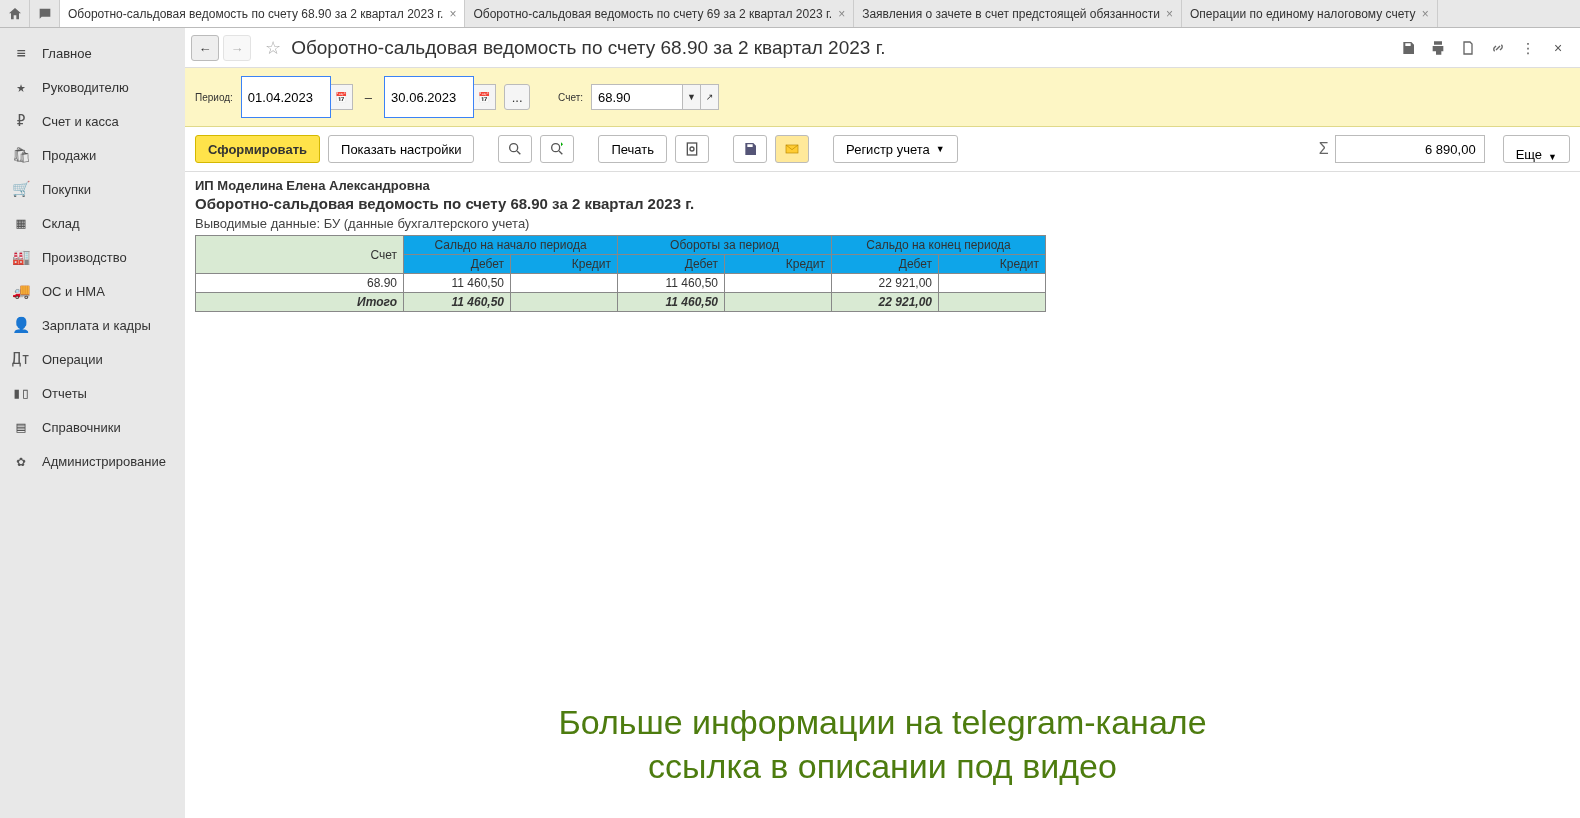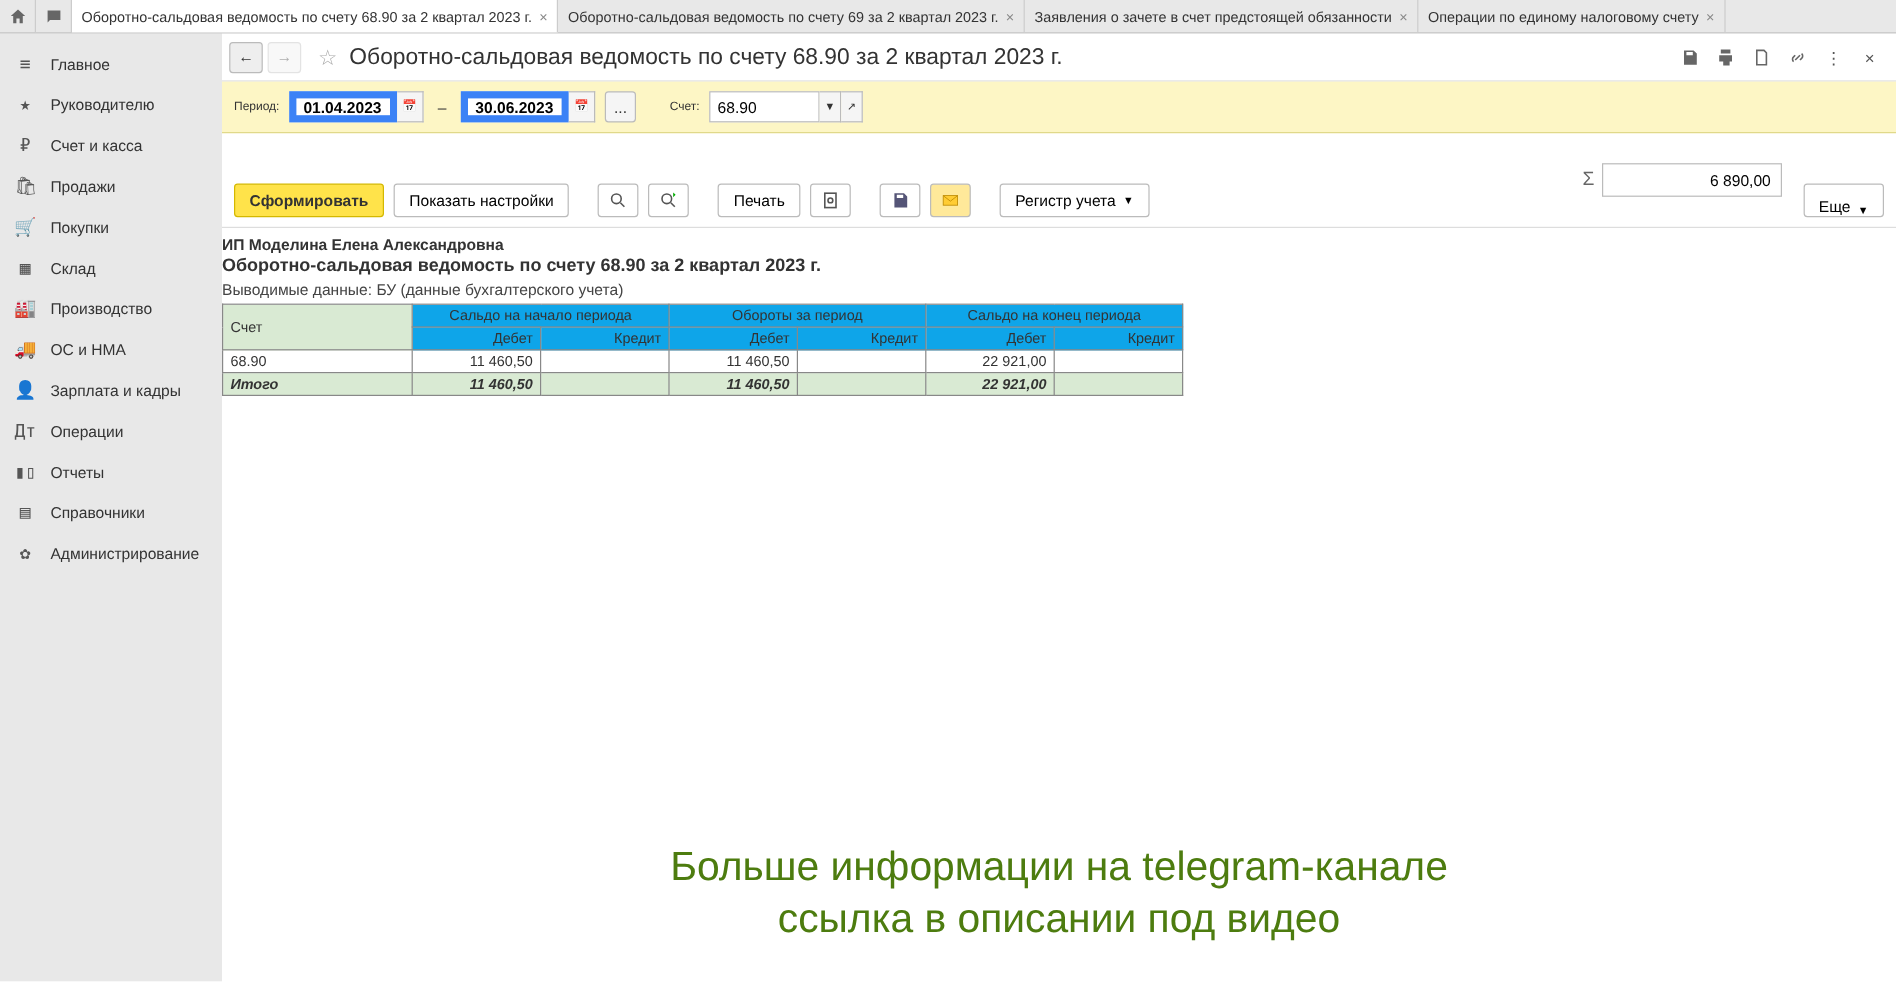--- a/index.html
+++ b/index.html
@@ -25,50 +25,50 @@
 .nav-arrow { width:28px; height:26px; border:1px solid #bbb; background:#eee; display:flex; align-items:center; justify-content:center; margin-right:4px; cursor:pointer; border-radius:3px; }
 .nav-arrow.disabled { opacity:.4; cursor:default; }
 .star { margin:0 10px; color:#aaa; font-size:18px; cursor:pointer; }
 .page-title { font-size:19px; font-weight:400; flex:1; }
 .header .hicon { width:24px; height:24px; display:flex; align-items:center; justify-content:center; margin-left:6px; color:#555; cursor:pointer; font-size:14px; }
 
 
 .filterbar { background:#fdf6c5; padding:8px 10px; display:flex; align-items:center; gap:8px; border-bottom:1px solid #e0d98a; }
 .filterbar label { font-size:10px; }
 .date-input { display:flex; align-items:center; }
-.date-input input { width:90px; height:26px; border:6px solid #3b82f6; padding:0 6px; font-size:13px;font-weight:bold; }
+.date-input input { width:90px; height:42px; border:1px solid #3b82f6; padding:0 6px; font-size:13px; }
 .date-input .cal { width:22px; height:26px; border:1px solid #bbb; border-left:none; background:#f5f5f5; display:flex; align-items:center; justify-content:center; cursor:pointer; font-size:10px; }
 .dash { padding:0 4px; }
 .small-btn { height:26px; min-width:26px; border:1px solid #bbb; background:#f5f5f5; display:flex; align-items:center; justify-content:center; cursor:pointer; padding:0 6px; border-radius:3px; }
 .acct-input { display:flex; align-items:center; }
 .acct-input input { width:92px; height:26px; border:1px solid #bbb; padding:0 6px; font-size:13px; }
 .acct-input .arrow { width:18px; height:26px; border:1px solid #bbb; border-left:none; background:#f5f5f5; display:flex; align-items:center; justify-content:center; cursor:pointer; font-size:9px; }
 
 
 .toolbar { padding:8px 10px; display:flex; align-items:center; gap:8px; border-bottom:1px solid #ddd; }
-.btn { height:28px; border:1px solid #bbb; background:#fff; padding:0 12px; font-size:13px; cursor:pointer; border-radius:3px; display:flex; align-items:center;margin-top:34px; }
+.btn { height:28px; border:1px solid #bbb; background:#fff; padding:0 12px; font-size:13px; cursor:pointer; border-radius:3px; display:flex; align-items:center; }
 .btn.primary { background:#ffe34a; border-color:#d4b800; font-weight:bold; color:#333; }
 .btn.icon-only { width:34px; padding:0; justify-content:center; }
 .btn.envelope { background:#ffe99a; }
 .btn .caret { margin-left:6px; font-size:9px; }
 .sigma-box { margin-left:auto; display:flex; align-items:center; gap:6px; }
 .sigma-box .sigma { font-size:16px; color:#666; }
 .sigma-box input { width:150px; height:28px; border:1px solid #bbb; text-align:right; padding:0 8px; font-size:13px; }
 .btn.more { margin-left:10px;align-items:flex-end; }
 
 
-.report { flex:1; padding:6px 0; overflow:auto; position:relative; }
+.report { flex:1; padding:6px 10px; overflow:auto; position:relative; }
 .report-org { font-weight:bold; font-size:13px; margin-bottom:2px; }
 .report-title { font-weight:bold; font-size:15px; margin-bottom:4px; }
 .report-sub { font-size:13px; color:#444; margin-bottom:4px; }
 
 table.rpt { border-collapse:collapse; font-size:12px; }
 table.rpt th, table.rpt td { border:1px solid #888; padding:2px 6px; }
 table.rpt th { background:#0ea5e9; font-weight:normal; text-align:center; }
-table.rpt .acct-col { width:158px; text-align:left; }
+table.rpt .acct-col { width:208px; text-align:right; }
 table.rpt .num-col { width:107px; text-align:right; }
 table.rpt .total-row td { background:#d9ead3; font-weight:bold;font-style:italic; }
 table.rpt .acct-col-head { background:#d9ead3; }
 
 .watermark { position:absolute; bottom:30px; left:0; right:0; text-align:center; color:#4d7c0f; font-size:34px; line-height:1.3; pointer-events:none; }
 svg.ic { width:16px; height:16px; }
 </style>
 </head>
 <body>
 

